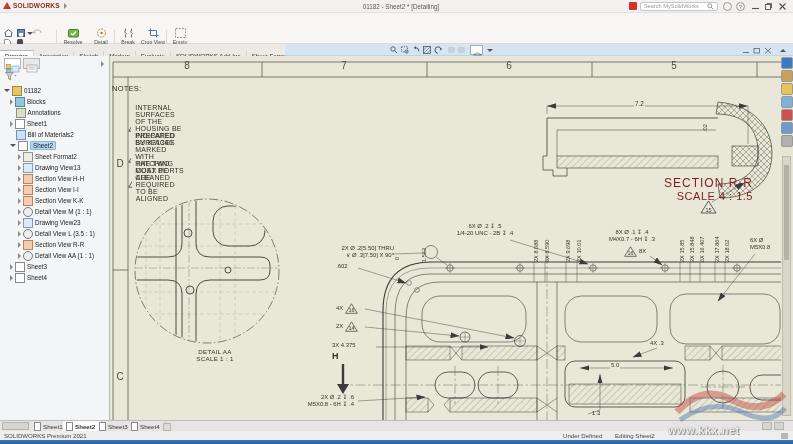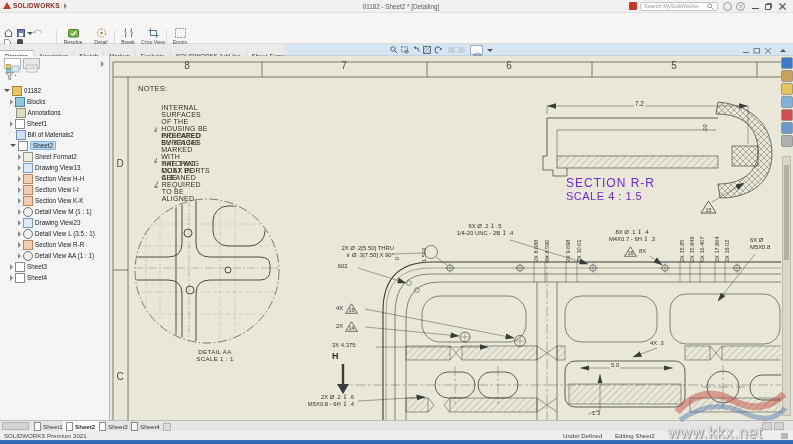--- a/index.html
+++ b/index.html
@@ -53,21 +53,21 @@
   .rstrip{left:781px;top:56px;width:12px;height:364px;background:#e7e5d6}
   .tpic{width:10px;height:10px;margin:1px auto;border-radius:2px;border:1px solid #9a9a9a}
   
   .stabs{left:0;top:420px;width:793px;height:11px;background:#e6e5e3;border-top:1px solid #bdbdbd}
   .stab{position:absolute;top:0;height:11px;display:flex;align-items:center;gap:2px;font-size:6.2px;
     color:#333;padding:0 3px;border-right:1px solid #c8c6c3}
   .stab.act{background:#fdfdfd;font-weight:bold}
   .pg{width:5px;height:7px;background:#fff;border:1px solid #8b8b8b;flex:none}
   .status{left:0;top:431px;width:793px;height:9px;background:#efeeed;font-size:6.1px;color:#454545}
   .bblue{left:0;top:440px;width:793px;height:4px;background:linear-gradient(#3c74c0,#2a5ea8)}
-  .wmtext{font-size:16px;font-weight:normal;color:rgba(250,250,250,.92);
+  .wmtext{font-size:11px;font-weight:bold;color:rgba(250,250,250,.92);
     text-shadow:0 0 1px #666,1px 1px 1px #8a8a8a;letter-spacing:.5px;z-index:60}
 </style>
 </head>
 <body>
 
 <div class="a titlebar">
   <div class="a" style="left:3px;top:2px;display:flex;align-items:center;gap:2px">
     <span class="swtri"></span>
     <span class="logotxt">SOLIDWORKS</span>
     <span class="texp" style="margin-left:2px"></span>
@@ -474,21 +474,21 @@
   </g>
 </svg>
 
   <div class="zone" style="left:67px;top:4px;width:20px">8</div>
   <div class="zone" style="left:224px;top:4px;width:20px">7</div>
   <div class="zone" style="left:389px;top:4px;width:20px">6</div>
   <div class="zone" style="left:554px;top:4px;width:20px">5</div>
   <div class="zone" style="left:3px;top:102px;width:14px">D</div>
   <div class="zone" style="left:3px;top:315px;width:14px">C</div>
 
-  <div class="a" style="left:28px;top:28px">
+  <div class="a" style="left:2px;top:28px">
     <div class="ntxt" style="font-size:7.5px">NOTES:</div>
     <div class="a" style="left:16px;top:20px;display:flex;align-items:center;gap:4px">
       <svg class="flagtri" width="15" height="13">
           <path d="M7.5,1 L14.3,12.2 L0.7,12.2 Z" fill="none" stroke="#3b3b3b" stroke-width="0.8"></path>
           <text x="7.5" y="10.8" text-anchor="middle">13</text>
         </svg>
       <span class="ntxt">INTERNAL SURFACES OF THE HOUSING BE PREPARED BY X21340</span>
     </div>
     <div class="a" style="left:16px;top:48px;display:flex;align-items:center;gap:4px">
       <svg class="flagtri" width="15" height="13">
@@ -503,21 +503,21 @@
           <text x="7.5" y="10.8" text-anchor="middle">15</text>
         </svg>
       <span class="ntxt">THE TWO COAX PORTS ARE REQUIRED TO BE ALIGNED</span>
     </div>
   </div>
 
   <div class="a" style="left:55px;top:292px;width:100px;text-align:center;font-size:6.2px;color:#33332d;letter-spacing:.3px">
     <div>DETAIL AA</div>
       <div>SCALE 1 : 1</div>
   </div>
-  <div class="a" style="left:456px;top:120px;width:175px;text-align:left;color:#6d28d9">
+  <div class="a" style="left:468px;top:120px;width:175px;text-align:right;color:#7f1d1d">
     <div style="font-size:12px;letter-spacing:1px">SECTION R-R</div>
     <div style="font-size:11px;letter-spacing:.5px">SCALE 4 : 1.5</div>
   </div>
   <div class="ann shbg" style="left:524px;top:44px;font-size:6.3px">7.2</div>
   <div class="ann rot" style="left:592px;top:76px">.02</div>
   <svg class="a flagtri" style="left:590px;top:144px" width="17" height="14">
       <path d="M8.5,1 L16,13 L1,13 Z" fill="none" stroke="#3b3b3b" stroke-width="0.8"></path>
       <text x="8.5" y="11.5" text-anchor="middle">15</text>
     </svg>
 

